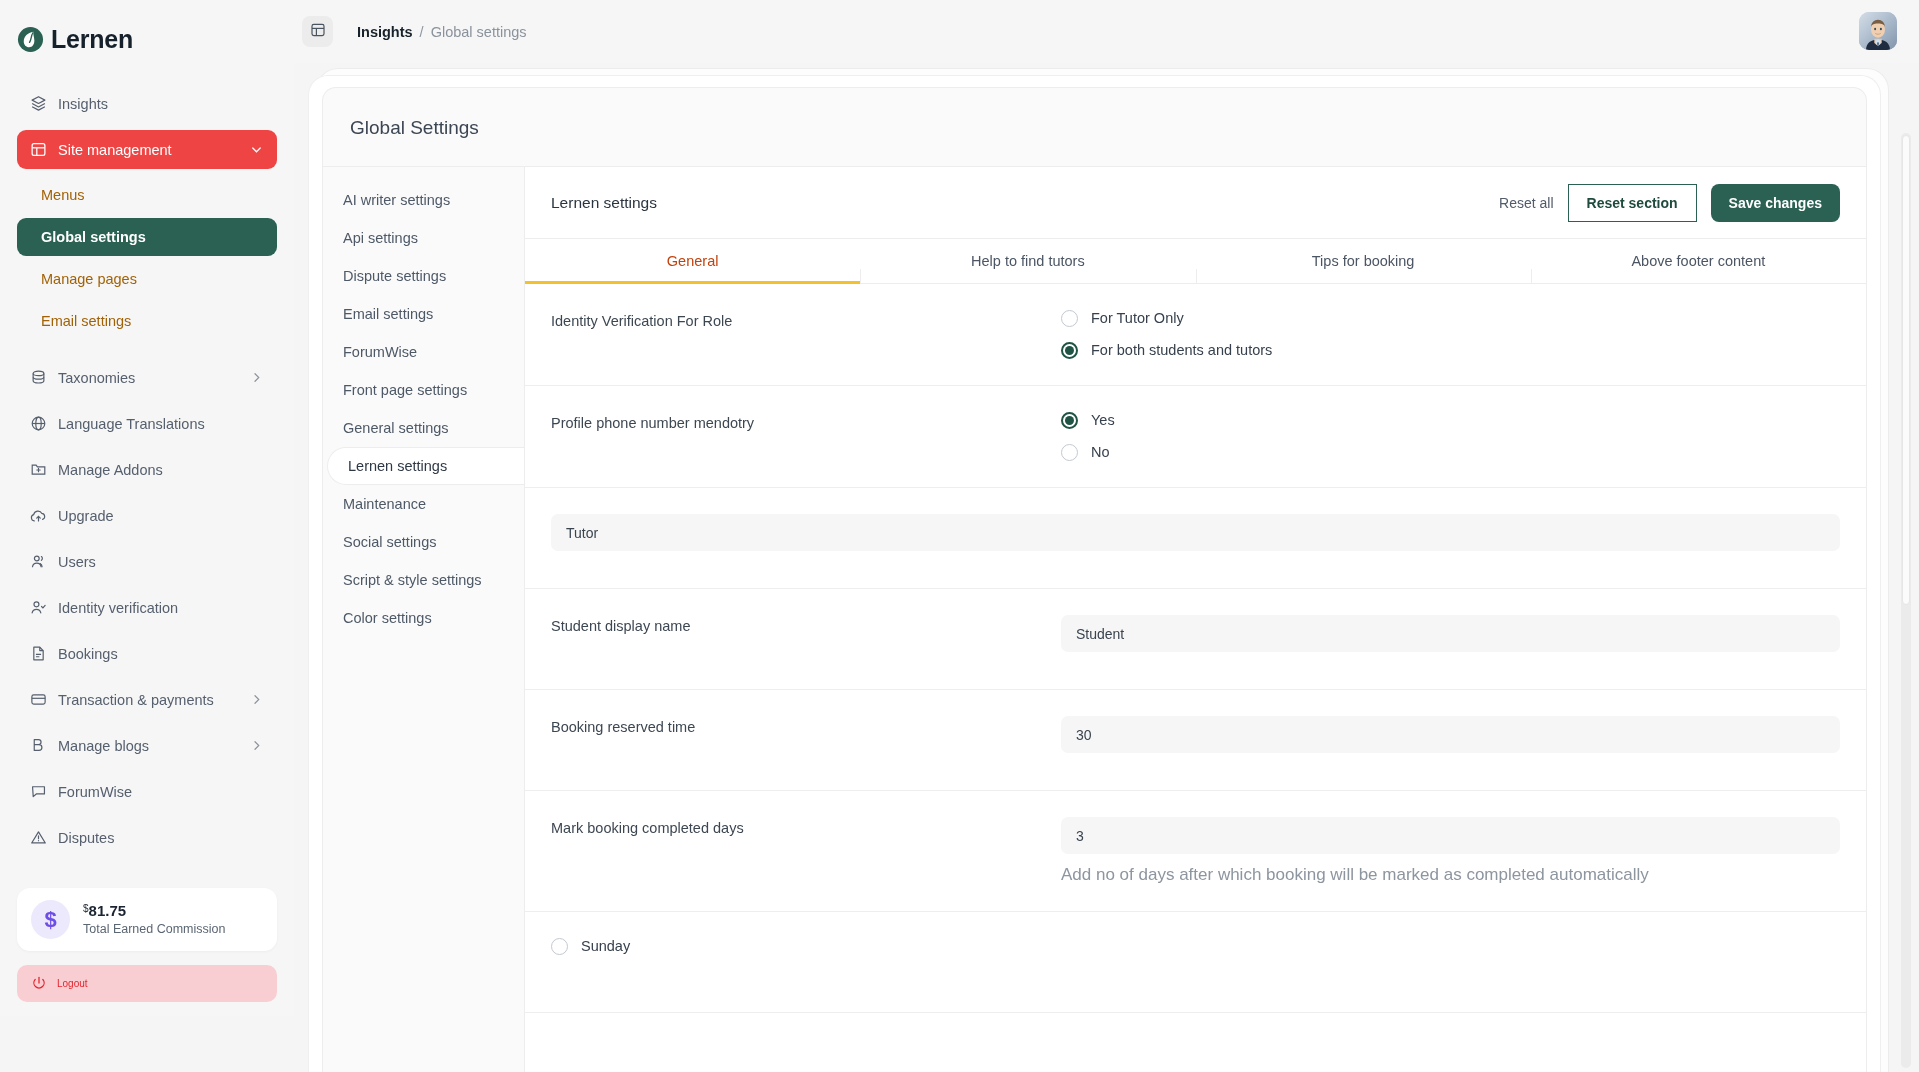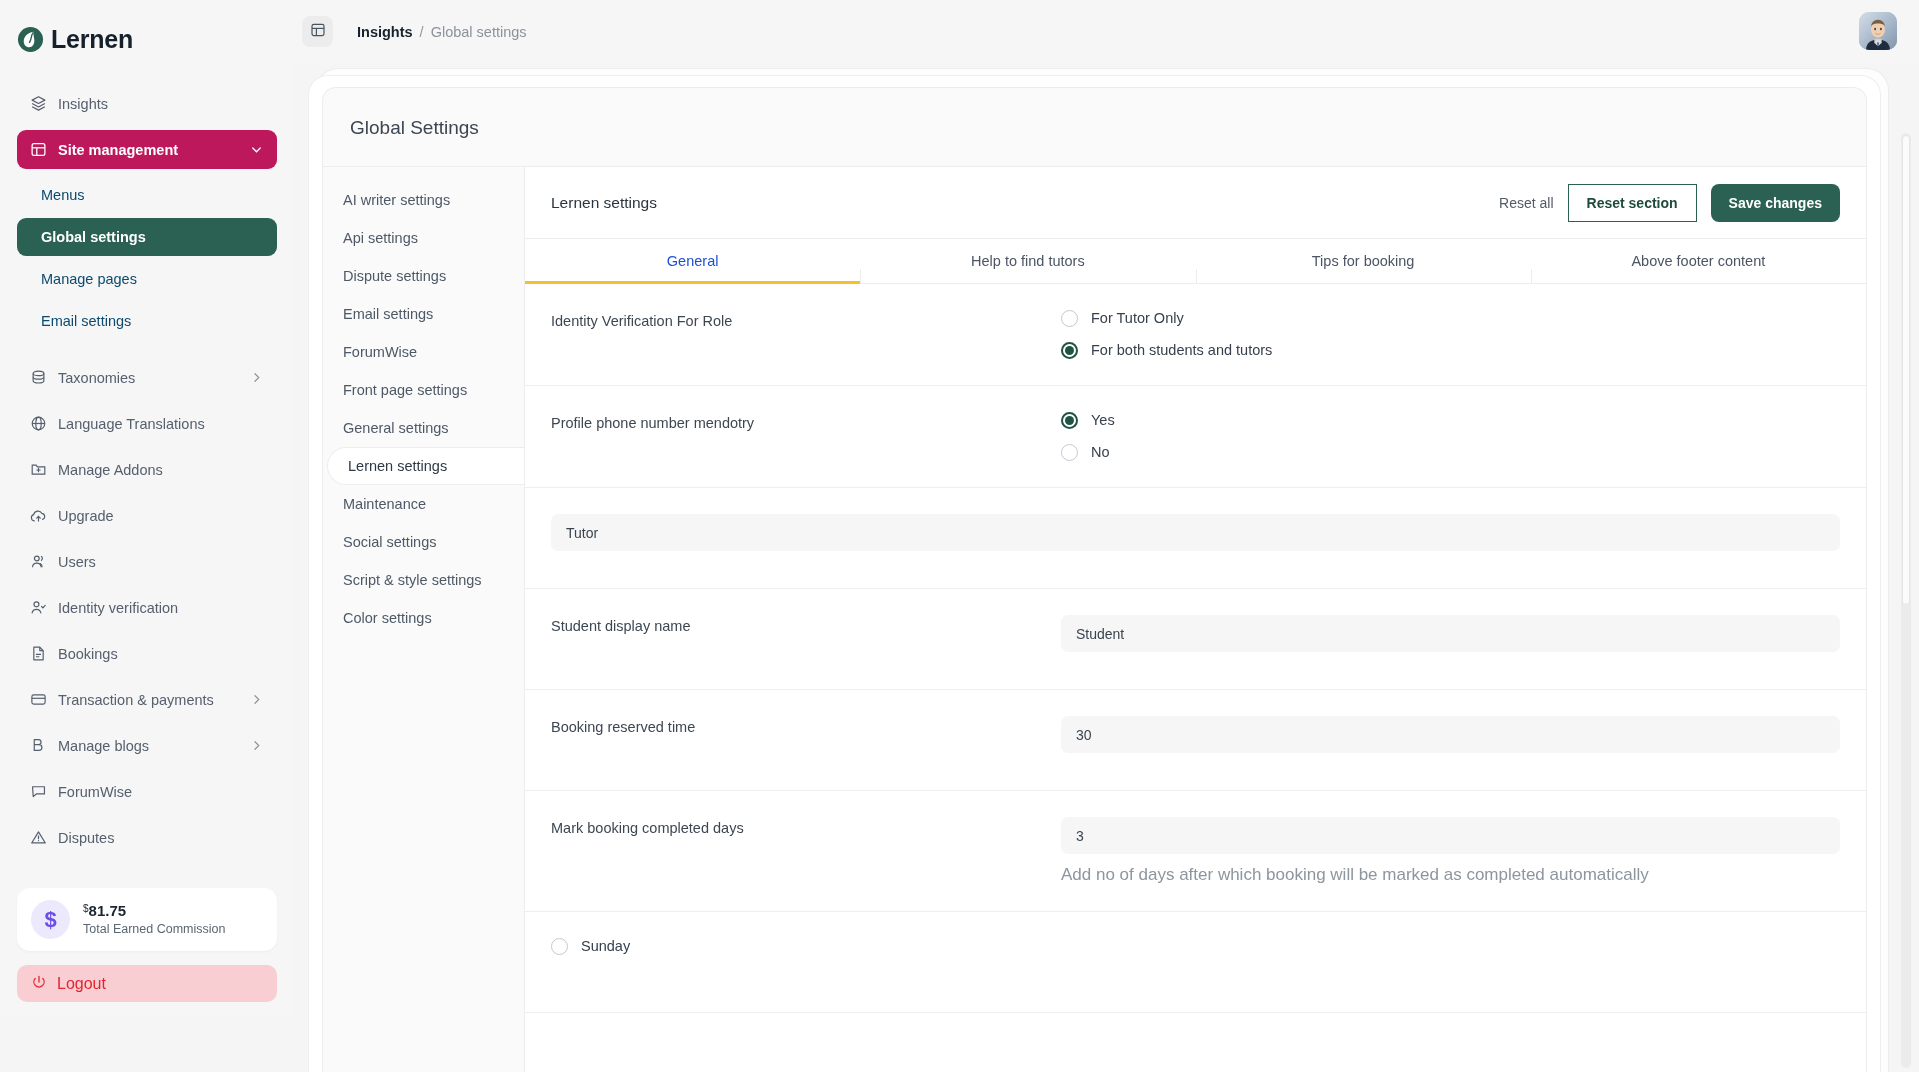--- a/index.html
+++ b/index.html
@@ -38,29 +38,29 @@
     border-radius: 9px;
     display: flex; align-items: center;
     padding: 0 13px;
     gap: 11px;
     color: #555f6d; font-size: 14.5px;
     cursor: pointer;
     white-space: nowrap;
   }
   .nav-item .ico { width: 17px; height: 17px; flex: 0 0 17px; display: flex; align-items: center; justify-content: center; }
   .nav-item .ico svg { width: 17px; height: 17px; display: block; }
-  .nav-item.active { background: #be185d; color: #ffffff; font-weight: bold; }
+  .nav-item.active { background: #ef4444; color: #ffffff; font-weight: normal; }
   .nav-item .chev { margin-left: auto; width: 15px; height: 15px; }
   .nav-sub {
     height: 38px;
     margin: 0 17px 4px 17px;
     border-radius: 9px;
     display: flex; align-items: center;
     padding-left: 24px;
-    color: #0c4a6e; font-size: 14.5px;
+    color: #a16207; font-size: 14.5px;
     cursor: pointer;
   }
   .nav-sub.active { background: #2a6152; color: #fff; font-weight: bold; }
   .nav-gap { height: 14px; }
 
   .sidebar-bottom { padding: 0 17px 14px 17px; flex: 0 0 auto; }
   .commission-card {
     background: #fff; border-radius: 13px;
     height: 63px; display: flex; align-items: center;
     padding: 0 14px; gap: 13px;
@@ -73,21 +73,21 @@
     display: flex; align-items: center; justify-content: center;
     font-size: 22px; font-weight: bold; flex: 0 0 39px;
   }
   .commission-amt { font-size: 15px; font-weight: bold; color: #1b2430; line-height: 1.25; }
   .commission-amt sup { font-size: 10px; font-weight: normal; vertical-align: 4px; }
   .commission-lbl { font-size: 12.5px; color: #5b6673; line-height: 1.3; }
   .logout-btn {
     background: #f9ced2; border-radius: 10px;
     height: 37px; display: flex; align-items: center;
     gap: 10px; padding-left: 14px;
-    color: #e2252f; font-size: 16px; cursor: pointer;
+    color: #e2252f; font-size: 10px; cursor: pointer;
   }
   .logout-btn svg { width: 16px; height: 16px; }
 
   
   #main { flex: 1 1 auto; height: 1072px; position: relative; overflow: hidden; }
   .topbar {
     height: 63px; display: flex; align-items: center;
     padding-left: 8px;
     background: #f6f6f6;
   }
@@ -198,21 +198,21 @@
   .tabs {
     height: 45px; display: flex;
     border-bottom: 1px solid #ededed;
     flex: 0 0 45px;
   }
   .tab {
     flex: 1 1 0; display: flex; align-items: center; justify-content: center;
     font-size: 14.5px; color: #4b5563; cursor: pointer;
     position: relative; white-space: nowrap;
   }
-  .tab.active { color: #1d4ed8; }
+  .tab.active { color: #c2410c; }
   .tab.active::after {
     content: ""; position: absolute; left: 0; right: 0; bottom: -1px;
     height: 3px; background: #f5c12b;
   }
   .tab + .tab::before {
     content: ""; position: absolute; left: 0; top: 30px; bottom: -1px;
     width: 1px; background: #ededed;
   }
 
   .fields { flex: 1 1 auto; overflow: hidden; }

